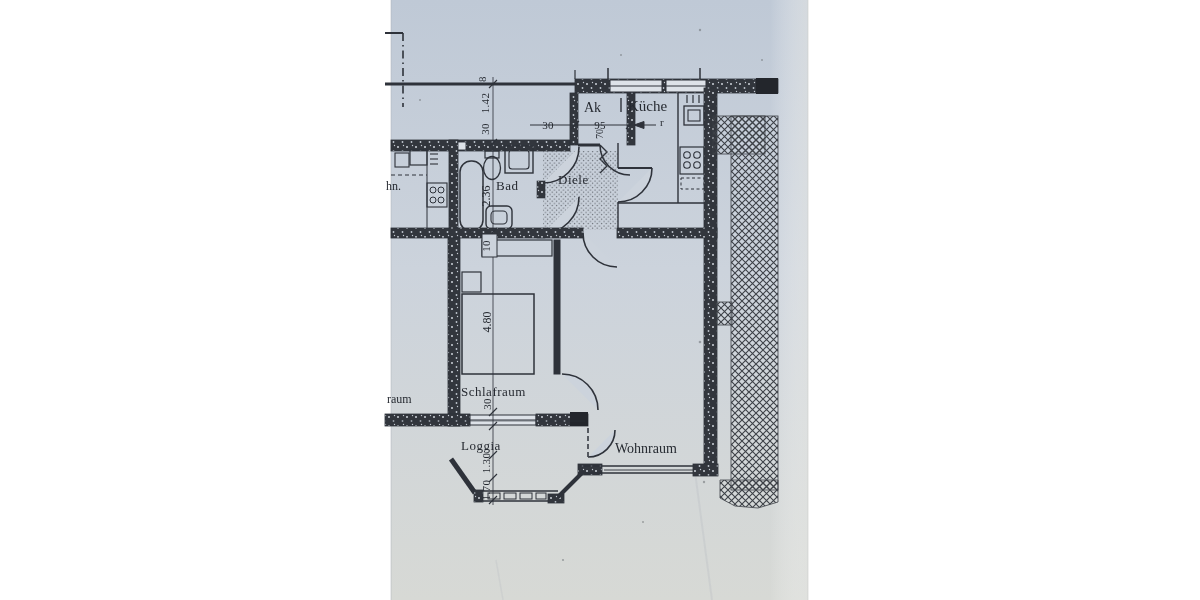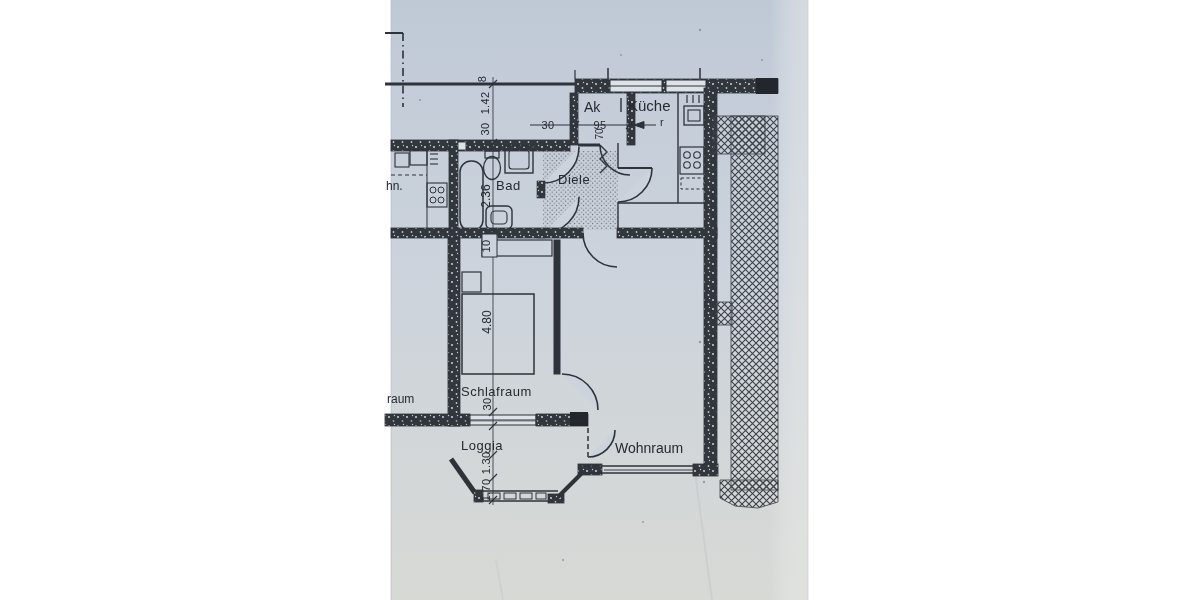--- a/index.html
+++ b/index.html
@@ -1,17 +1,17 @@
 <!DOCTYPE html>
 <html><head>
 <meta charset="utf-8">
 <style>
   html,body{margin:0;padding:0;background:#ffffff;}
   .stage{position:relative;width:1200px;height:600px;background:#ffffff;overflow:hidden;
-         font-family:Liberation Sans, sans-serif;}
+         font-family:Liberation Serif, serif;}
   svg{position:absolute;left:0;top:0;}
   text{fill:#262a31;}
   .roomlabel{font-size:13px;letter-spacing:.5px;}
   .dimlabel{font-size:11px;letter-spacing:.3px;}
 </style>
 </head>
 <body>
 
 <div class="stage">
 <svg width="1200" height="600" viewBox="0 0 1200 600">

